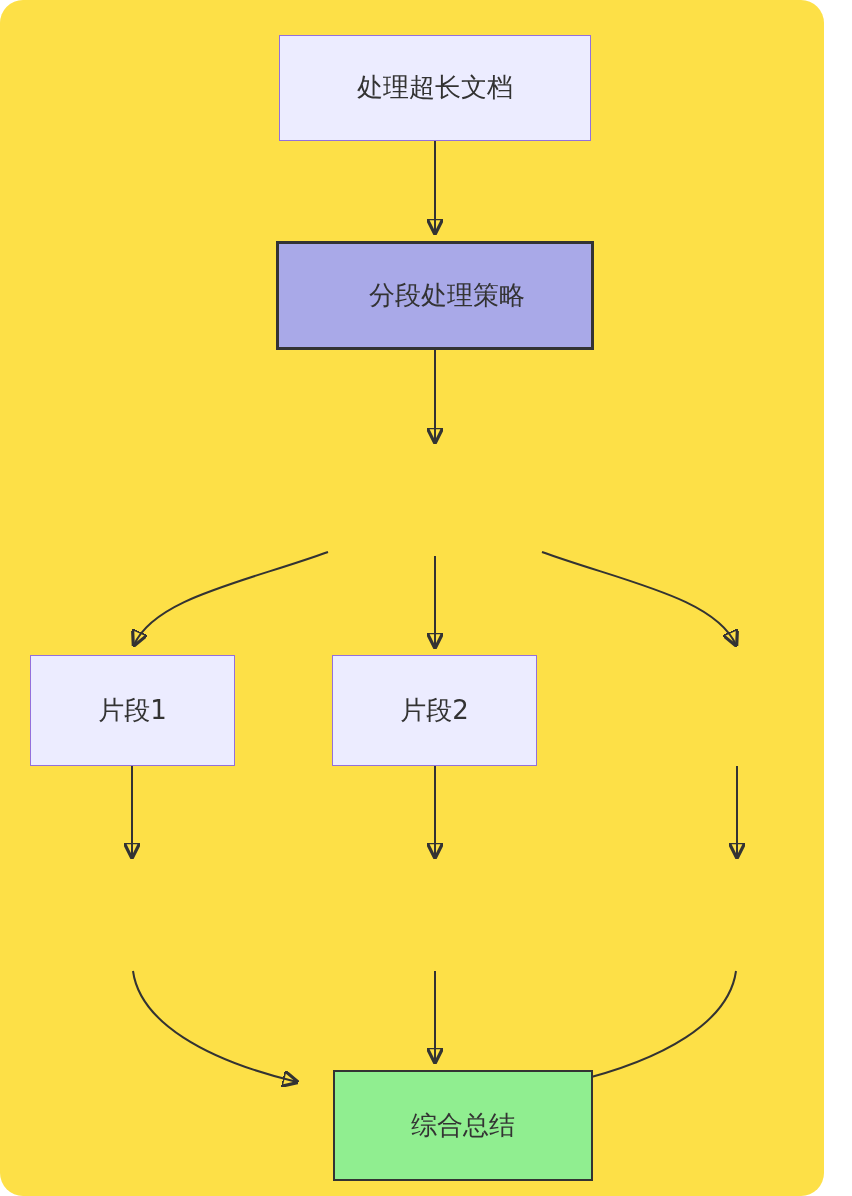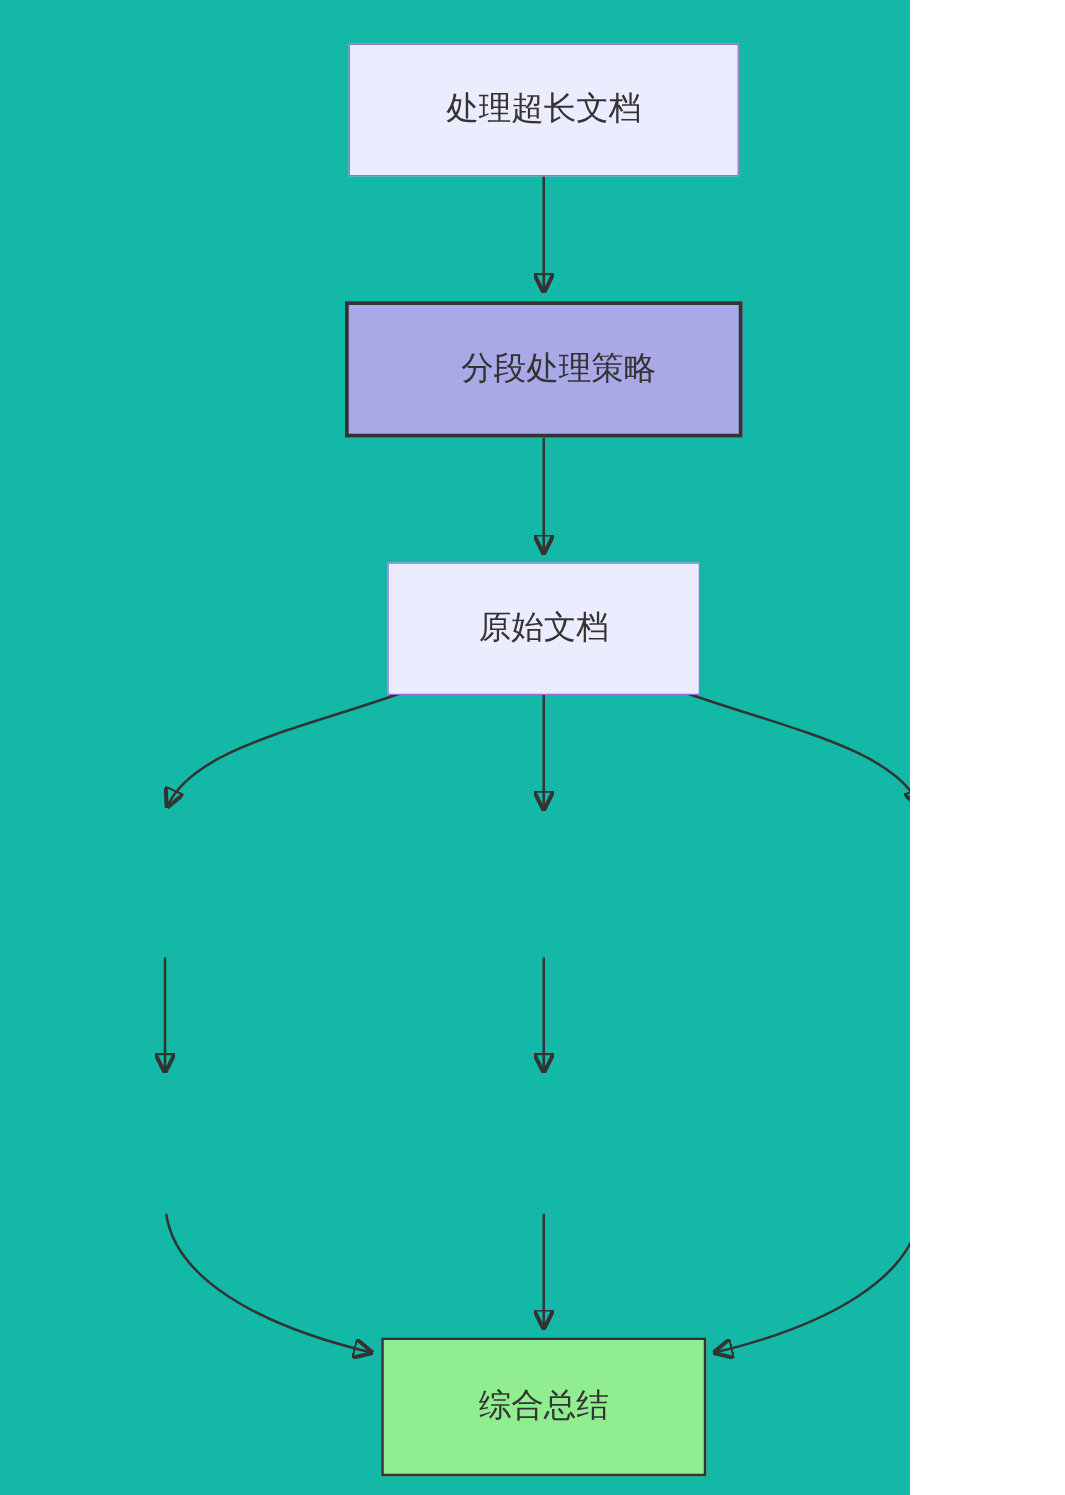--- a/index.html
+++ b/index.html
@@ -3,24 +3,25 @@
 <meta charset="utf-8">
 <style>
   html, body {
     margin: 0;
     padding: 0;
     background: #ffffff;
     font-family: "DejaVu Sans", "Liberation Sans", sans-serif;
   }
   .canvas {
     position: relative;
-    width: 728px;
+    width: 824px;
     height: 1196px;
-    background: #14b8a6;
+    background: #fde047;
     overflow: hidden;
+    border-radius: 23px;
   }
   .edges {
     position: absolute;
     left: 0;
     top: 0;
     width: 852px;
     height: 1196px;
     pointer-events: none;
   }
   .edges path {
@@ -43,20 +44,21 @@
     white-space: nowrap;
   }
   .node.strategy {
     background: var(--strategy-fill, #a9a9e8);
     border: 3px solid var(--strategy-border, #333333);
     padding-left: 24px;
   }
   .node.final {
     background: var(--final-fill, #90EE90);
     border: 2.5px solid var(--final-border, #333333);
+    margin-left: 28px;
   }
 </style>
 </head>
 <body>
 
 <div class="canvas">
 
   <svg class="edges" viewBox="0 0 852 1196" xmlns="http://www.w3.org/2000/svg">
     <defs>
       <marker id="arrow" viewBox="0 0 10 10" refX="9" refY="5" markerWidth="8" markerHeight="8" orient="auto-start-reverse">
@@ -77,25 +79,28 @@
   </svg>
 
   <div class="node" style="left:279px; top:35px; width:312px; height:106px">
     <span>处理超长文档</span>
   </div>
 
   <div class="node strategy" style="left:276px; top:241px; width:318px; height:109px">
     <span>分段处理策略</span>
   </div>
 
-  <div class="node" style="left:310px; top:450px; width:250px; height:106px">
-    <span>原始文档</span>
+
+  <div class="node" style="left:30px; top:655px; width:205px; height:111px">
+    <span>片段1</span>
   </div>
 
-
+  <div class="node" style="left:332px; top:655px; width:205px; height:111px">
+    <span>片段2</span>
+  </div>
 
 
 
 
 
   <div class="node final" style="left:305px; top:1070px; width:260px; height:111px">
     <span>综合总结</span>
   </div>
 
 </div>

